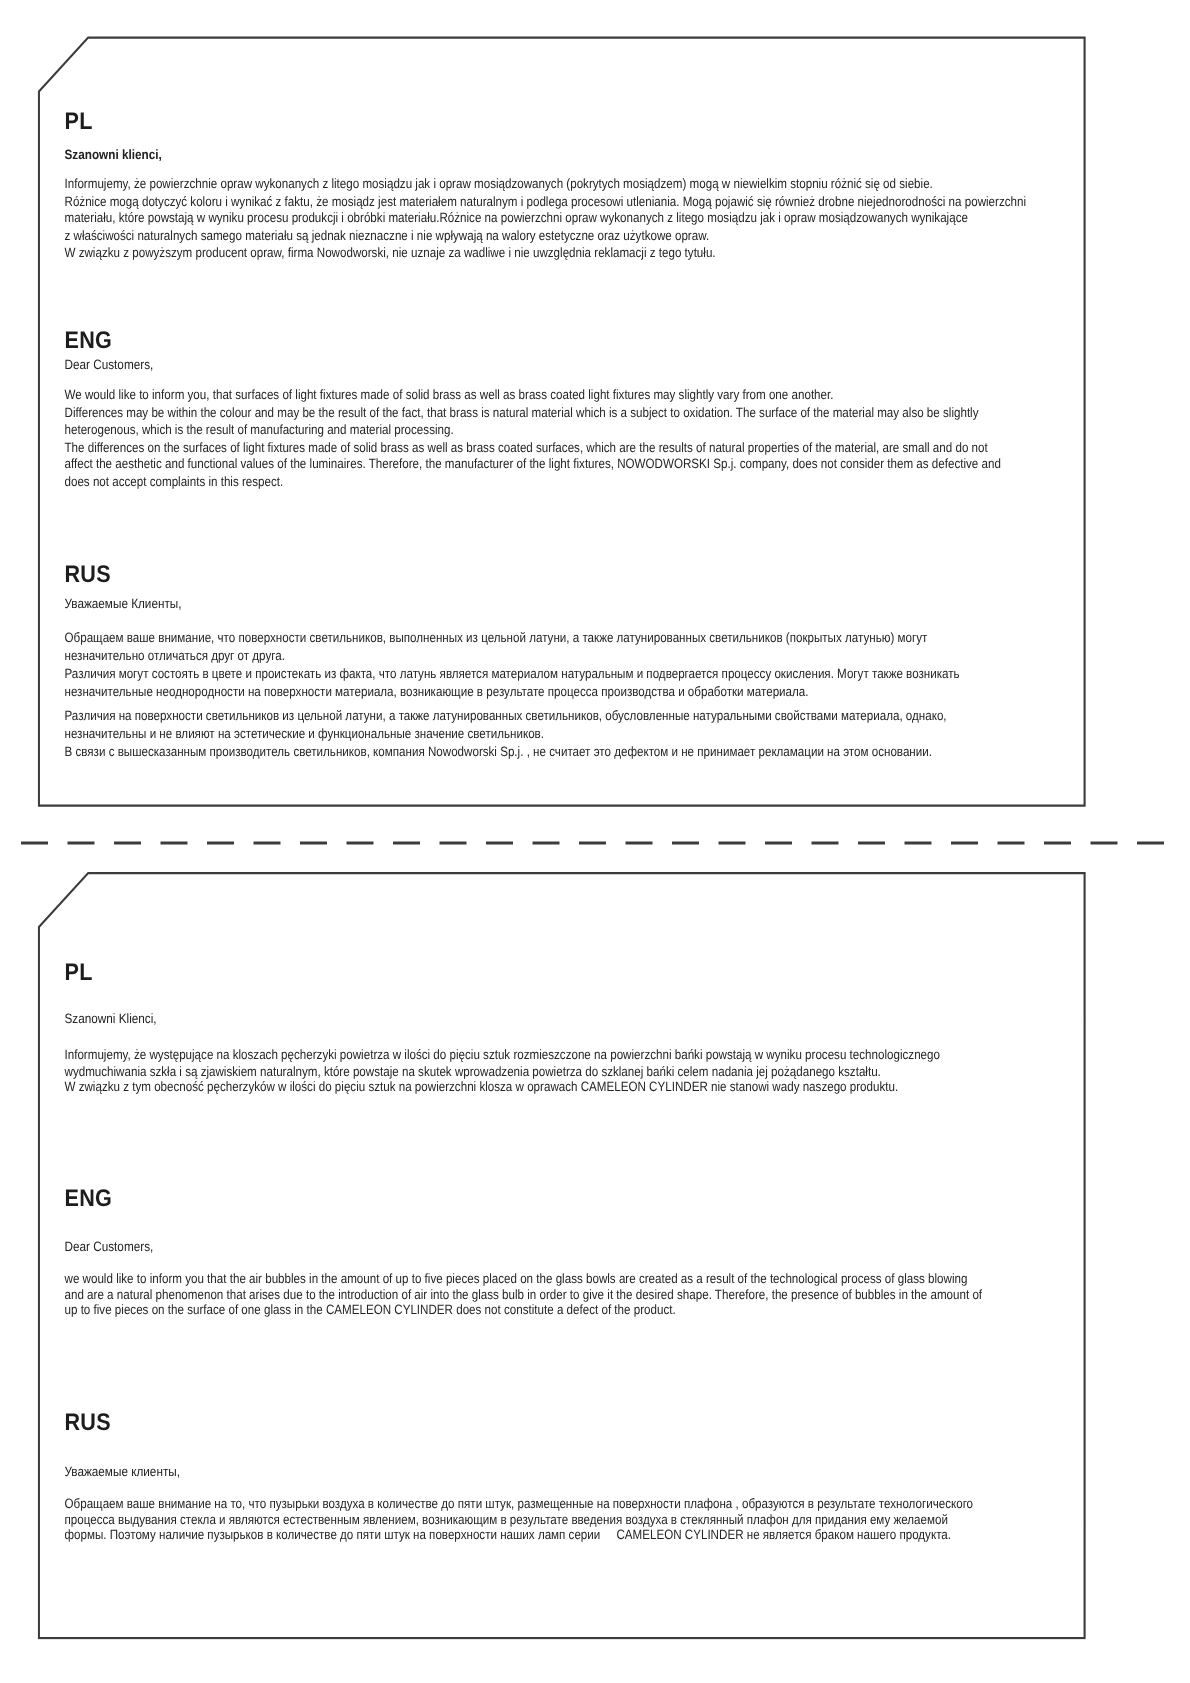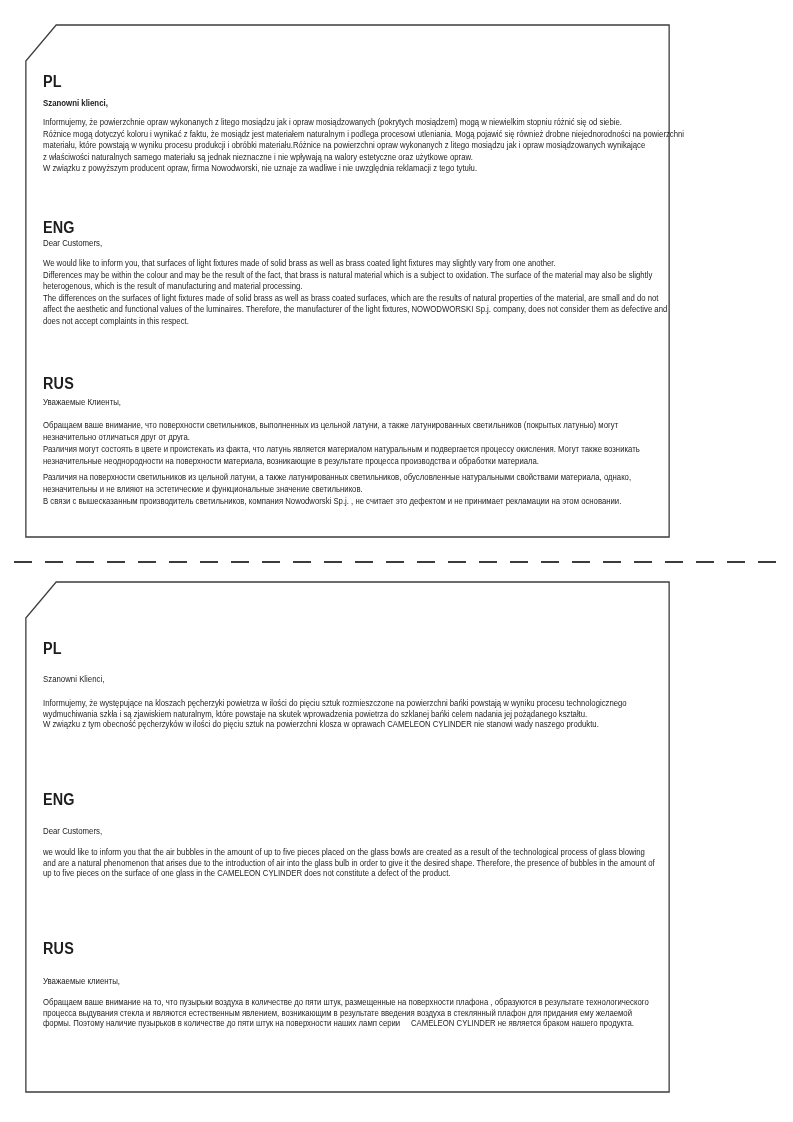--- a/index.html
+++ b/index.html
@@ -1,21 +1,21 @@
 <!DOCTYPE html>
 <html><head>
 <meta charset="utf-8">
 <style>
   html,body{margin:0;padding:0;}
   body{
     width:793px;height:1122px;position:relative;background:#ffffff;
     font-family:"Liberation Sans","DejaVu Sans",sans-serif;color:#222222;
     overflow:hidden;
   }
-  .page{position:absolute;left:25px;width:645px;}
+  .page{position:absolute;left:25px;width:699px;}
   #page1{top:24px;height:514px;}
   #page2{top:581px;height:512px;}
   .outline{position:absolute;left:0;top:0;width:100%;height:100%;display:block;}
   .content{position:absolute;left:0;top:0;width:100%;height:100%;}
   .heading{
     position:absolute;left:18px;font-size:16px;font-weight:bold;letter-spacing:.2px;
     transform:scaleX(.9);transform-origin:0 0;white-space:pre;color:#1d1d1d;
   }
   .salut{
     position:absolute;left:18px;font-size:9px;

